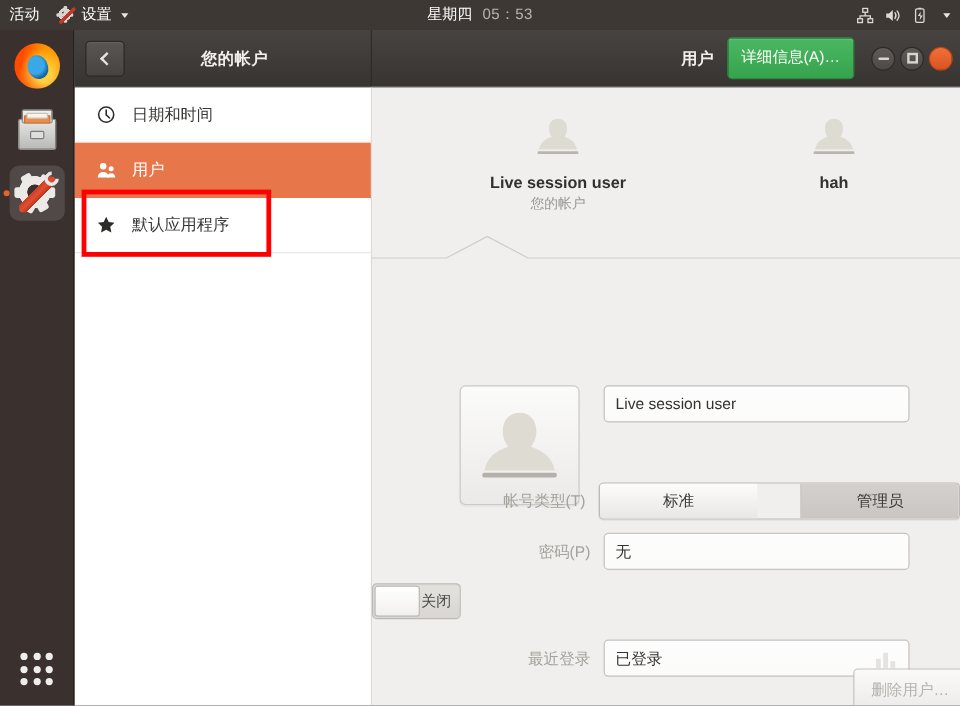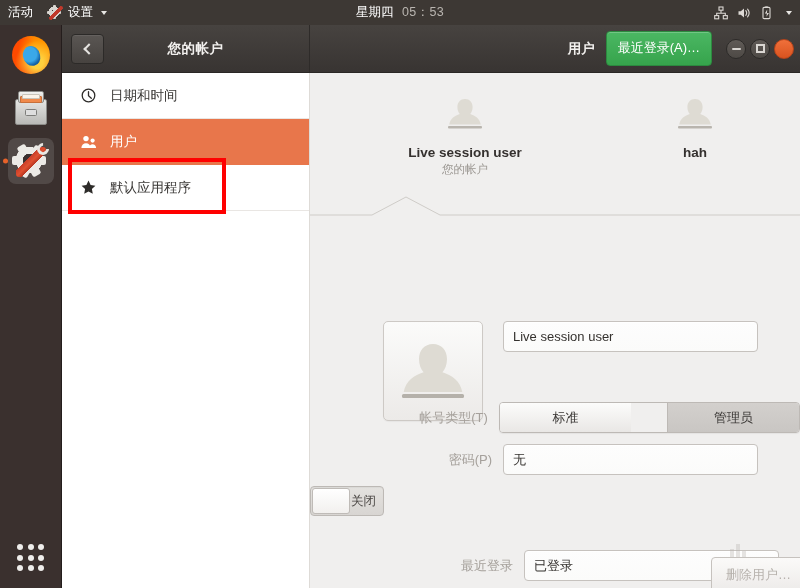--- a/index.html
+++ b/index.html
@@ -401,21 +401,21 @@
 
   <div id="headerbar">
     <div id="hb-left">
       <div class="hb-back">
         <span class="chev"></span>
       </div>
       <div class="hb-title">您的帐户</div>
     </div>
     <div id="hb-right">
       <div class="hb-right-title">用户</div>
-      <div class="btn-add">最近登录(A)…</div>
+      <div class="btn-add">详细信息(A)…</div>
       <div class="wcontrols">
         <div class="wc">
             <span class="min"></span>
           </div>
         <div class="wc">
             <span class="max"></span>
           </div>
         <div class="wc close"></div>
       </div>
     </div>
@@ -519,21 +519,21 @@
             <div class="fld">无</div>
           </div>
 
           <div class="row">
             <div class="toggle">
               <span class="knob"></span>
               <span class="tlab">关闭</span>
             </div>
           </div>
 
-          <div class="row" style="margin-top:34px;justify-content:center;">
+          <div class="row" style="margin-top:17px;">
             <div class="lbl">最近登录</div>
             <div class="fld">已登录</div>
           </div>
         </div>
 
         <span class="hist-ico">
           <svg width="20" height="16" viewBox="0 0 20 16">
               <rect x="2" y="8" width="4" height="8" fill="#b9b5b0"></rect>
               <rect x="8" y="3" width="4" height="13" fill="#b9b5b0"></rect>
               <rect x="14" y="10" width="4" height="6" fill="#b9b5b0"></rect>

